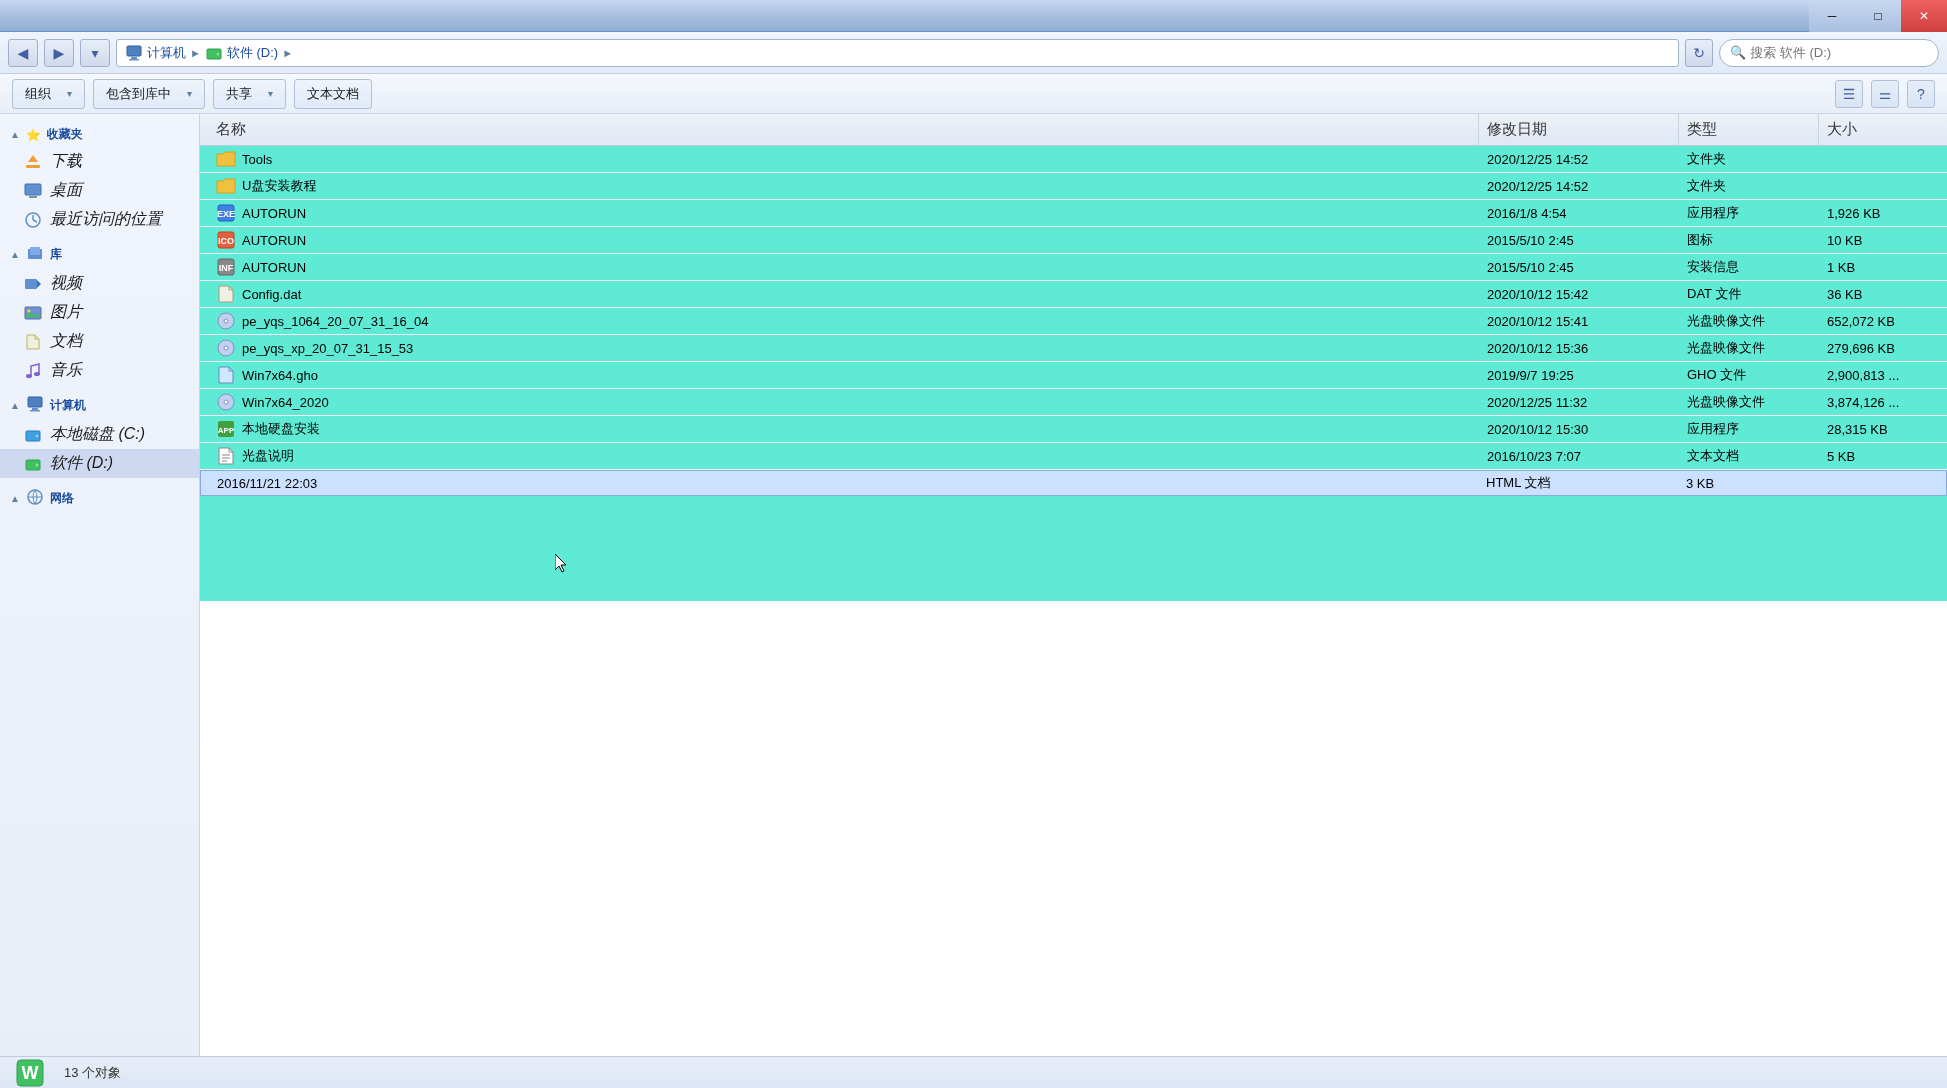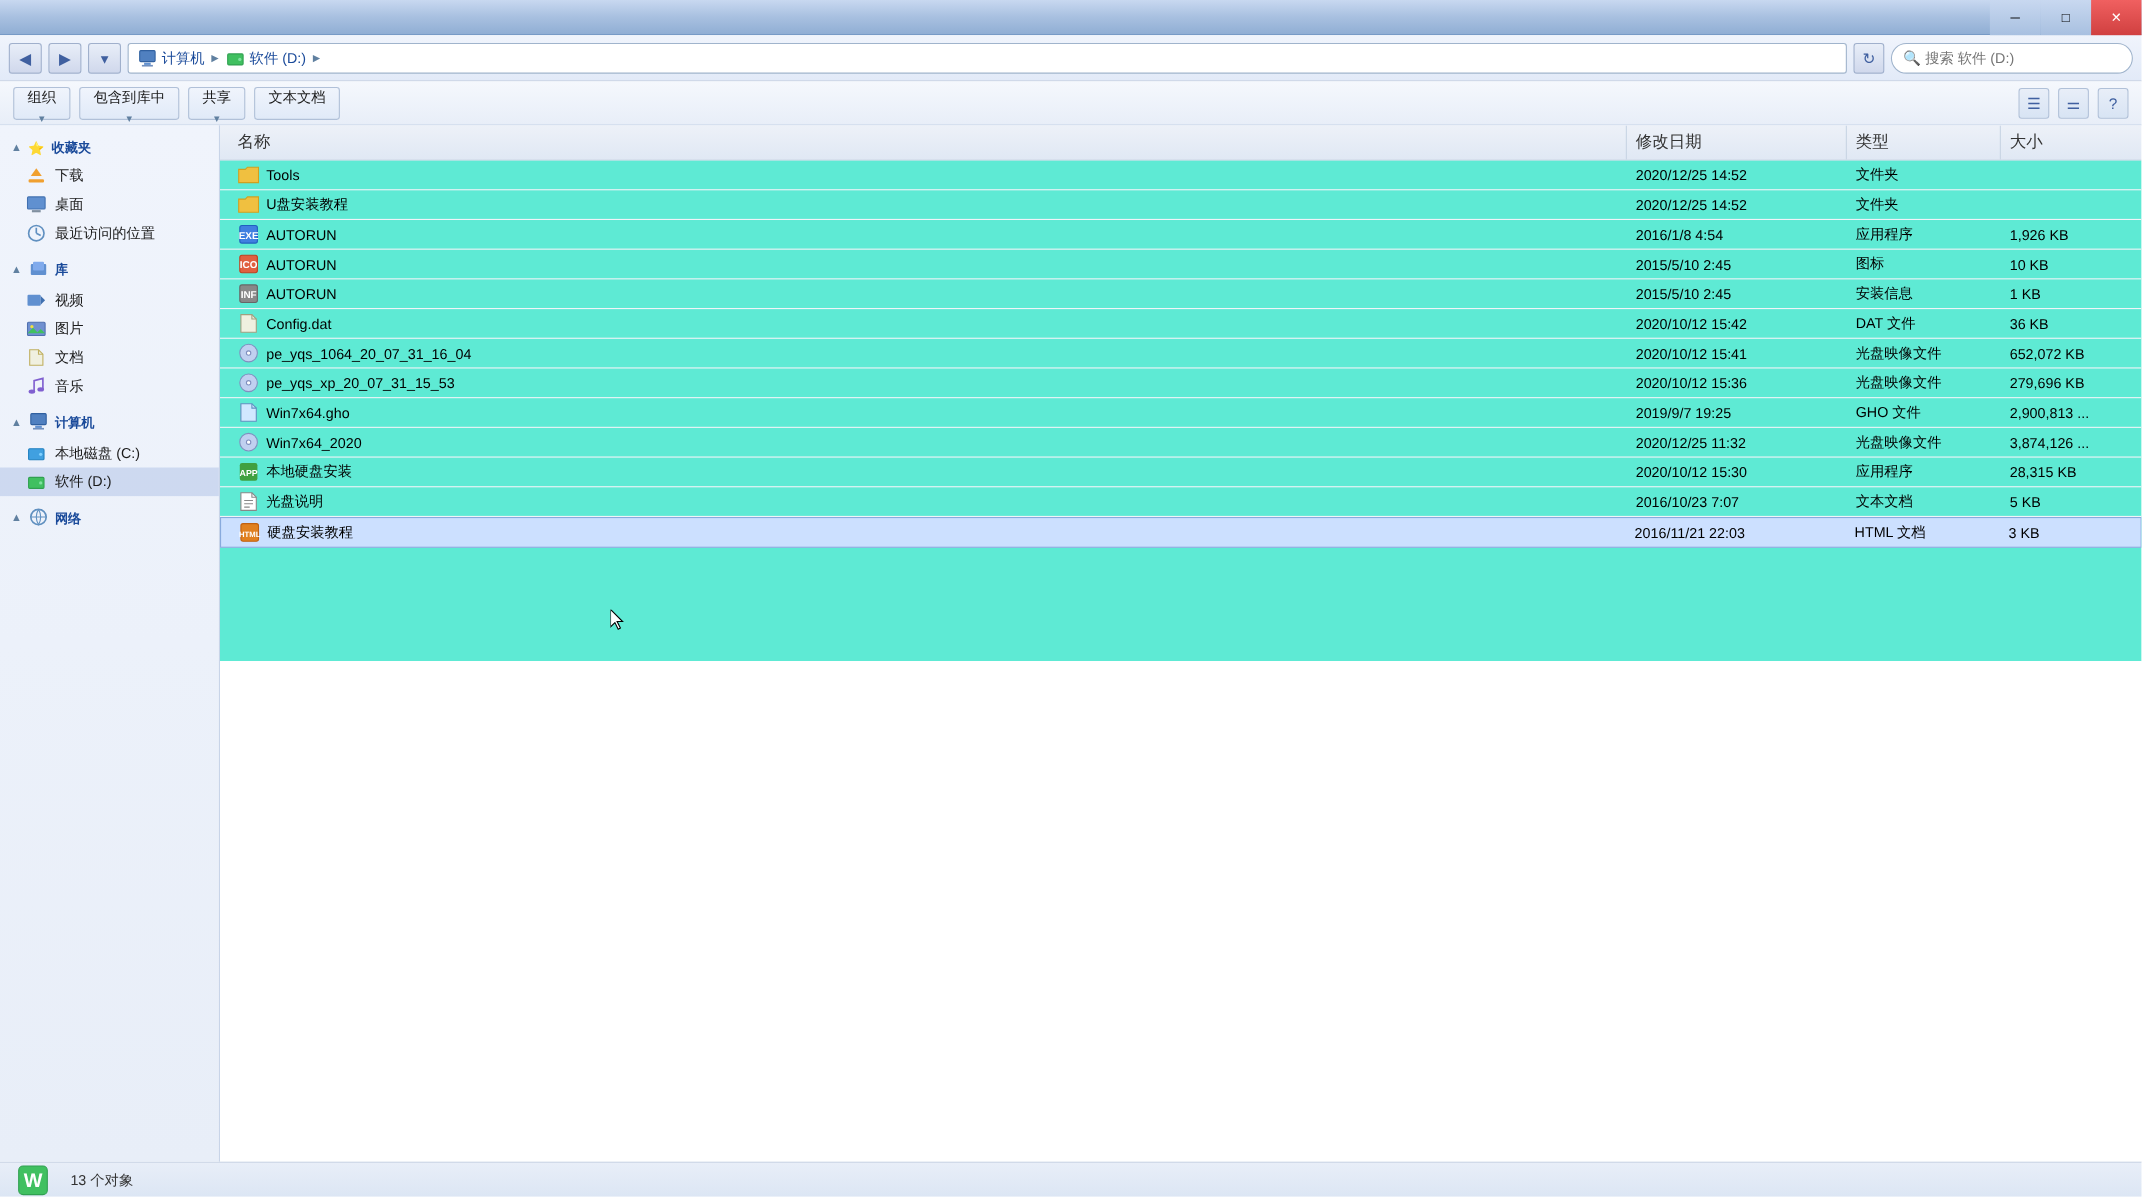--- a/index.html
+++ b/index.html
@@ -141,22 +141,21 @@
       height: 30px;
       padding: 0 12px;
       background: linear-gradient(to bottom, #f0f4fc, #e0eaf8);
       border: 1px solid #b0c0d8;
       border-radius: 3px;
       cursor: pointer;
       font-size: 13px;
       color: #1a1a1a;
       display: flex;
       align-items: center;
-      gap: 4px;
-      flex-direction: column;
+      gap: 16px;
     }
     .toolbar-arrow { font-size: 10px; color: #6080a0; }
     .toolbar-spacer { flex: 1; }
     .toolbar-right-btn {
       width: 28px;
       height: 28px;
       background: linear-gradient(to bottom, #e8eef8, #d8e4f4);
       border: 1px solid #b0c0d8;
       border-radius: 3px;
       cursor: pointer;
@@ -191,23 +190,24 @@
       gap: 6px;
       font-size: 12px;
       font-weight: bold;
       color: #1a4a9a;
     }
     .sidebar-item {
       display: flex;
       align-items: center;
       padding: 4px 14px 4px 24px;
       gap: 8px;
-      font-size: 13px;
+      font-size: 16px;
       color: #1a1a1a;
       cursor: pointer;
+      font-style: italic;
     }
     .sidebar-item.active {
       background: rgba(80,120,200,0.2);
     }
     .sidebar-icon {
       width: 18px;
       height: 18px;
       display: flex;
       align-items: center;
       justify-content: center;
@@ -756,29 +756,20 @@
     </div>
     <div class="file-cell">
       <span>文本文档</span>
     </div>
     <div class="file-cell">
       <span>5 KB</span>
     </div>
   </div>
         <div class="file-row selected">
     <div class="file-cell">
-      <div class="file-icon">
-              <svg width="20" height="20" viewBox="0 0 20 20">
-                <rect x="2" y="2" width="16" height="16" rx="2" fill="#e08020" stroke="#c06010" stroke-width="1"></rect>
-                <text x="10" y="14" text-anchor="middle" font-size="7" fill="white" font-weight="bold">HTML</text>
-              </svg>
-            </div>
-      <span>硬盘安装教程</span>
-    </div>
-    <div class="file-cell">
       <span>2016/11/21 22:03</span>
     </div>
     <div class="file-cell">
       <span>HTML 文档</span>
     </div>
     <div class="file-cell">
       <span>3 KB</span>
     </div>
   </div>
       </div>

